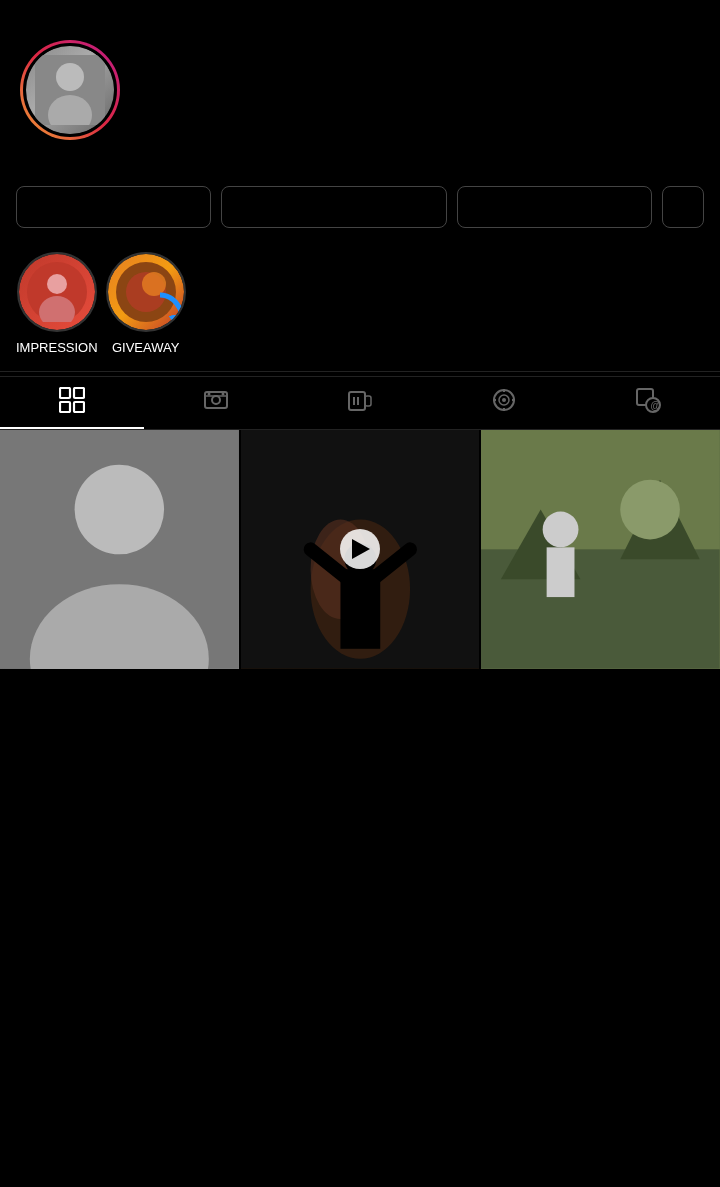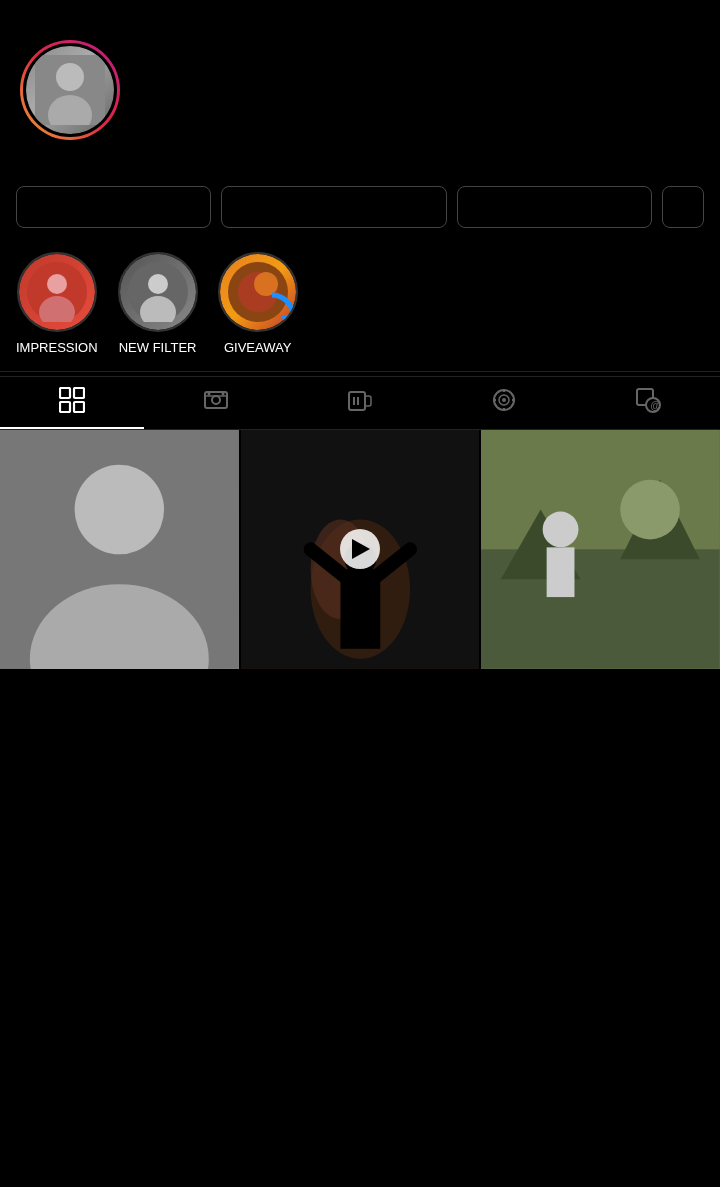--- a/index.html
+++ b/index.html
@@ -208,21 +208,21 @@
       cursor: pointer;
       display: flex;
       align-items: center;
       justify-content: center;
     }
 
     
     .highlights-section {
       padding: 8px 16px 16px 16px;
       display: flex;
-      gap: 20px;
+      gap: 8px;
       overflow-x: auto;
     }
     .highlight-item {
       display: flex;
       flex-direction: column;
       align-items: center;
       gap: 8px;
       cursor: pointer;
     }
     .highlight-ring {
@@ -418,32 +418,20 @@
         <svg width="60" height="60" viewBox="0 0 60 60">
             <rect width="60" height="60" fill="#c0392b" rx="30"></rect>
         <circle cx="30" cy="22" r="10" fill="#e8a0a0"></circle>
         <ellipse cx="30" cy="50" rx="18" ry="16" fill="#d07070"></ellipse>
         </svg>
       </div>
     </div>
     <span class="highlight-label">IMPRESSION</span>
   </div>
 
-  <div class="highlight-item">
-    <div class="highlight-ring">
-      <div class="highlight-thumb hl-gray">
-        <svg width="60" height="60" viewBox="0 0 60 60">
-            <rect width="60" height="60" fill="#666" rx="30"></rect>
-        <circle cx="30" cy="22" r="10" fill="#ccc"></circle>
-        <ellipse cx="30" cy="50" rx="18" ry="16" fill="#bbb"></ellipse>
-        </svg>
-      </div>
-    </div>
-    <span class="highlight-label">NEW FILTER</span>
-  </div>
 
 
   <div class="highlight-item" style="position:relative;">
     <div class="highlight-ring" style="position:relative;">
       <div class="highlight-thumb hl-orange">
         <svg width="60" height="60" viewBox="0 0 60 60">
           <rect width="60" height="60" fill="#8B4513" rx="30"></rect>
 
           <circle cx="30" cy="30" r="20" fill="#c0392b" opacity="0.6"></circle>
           <circle cx="38" cy="22" r="12" fill="#e67e22" opacity="0.8"></circle>

